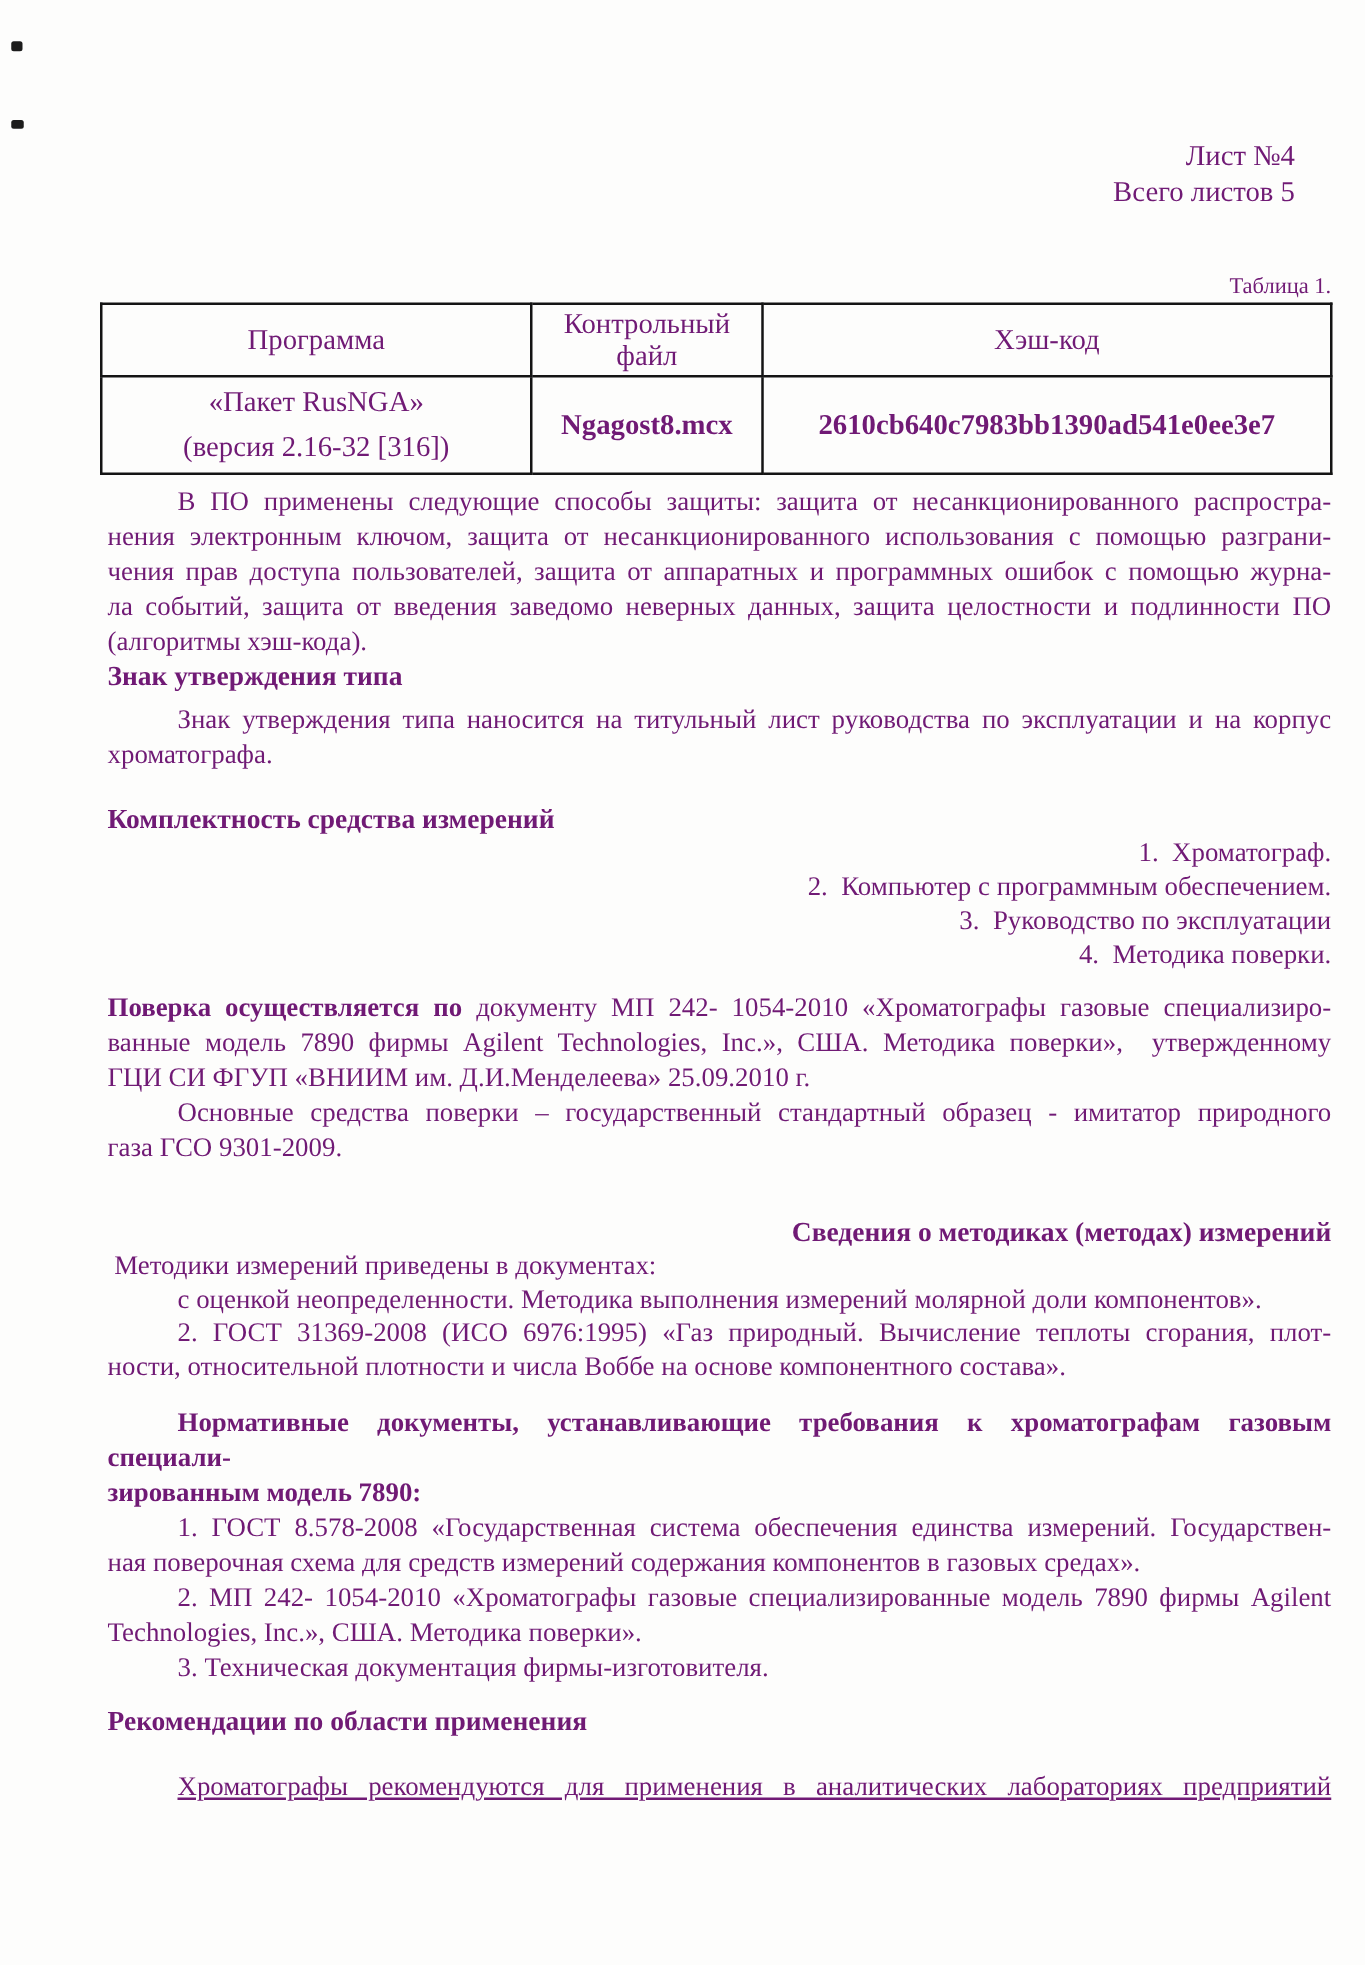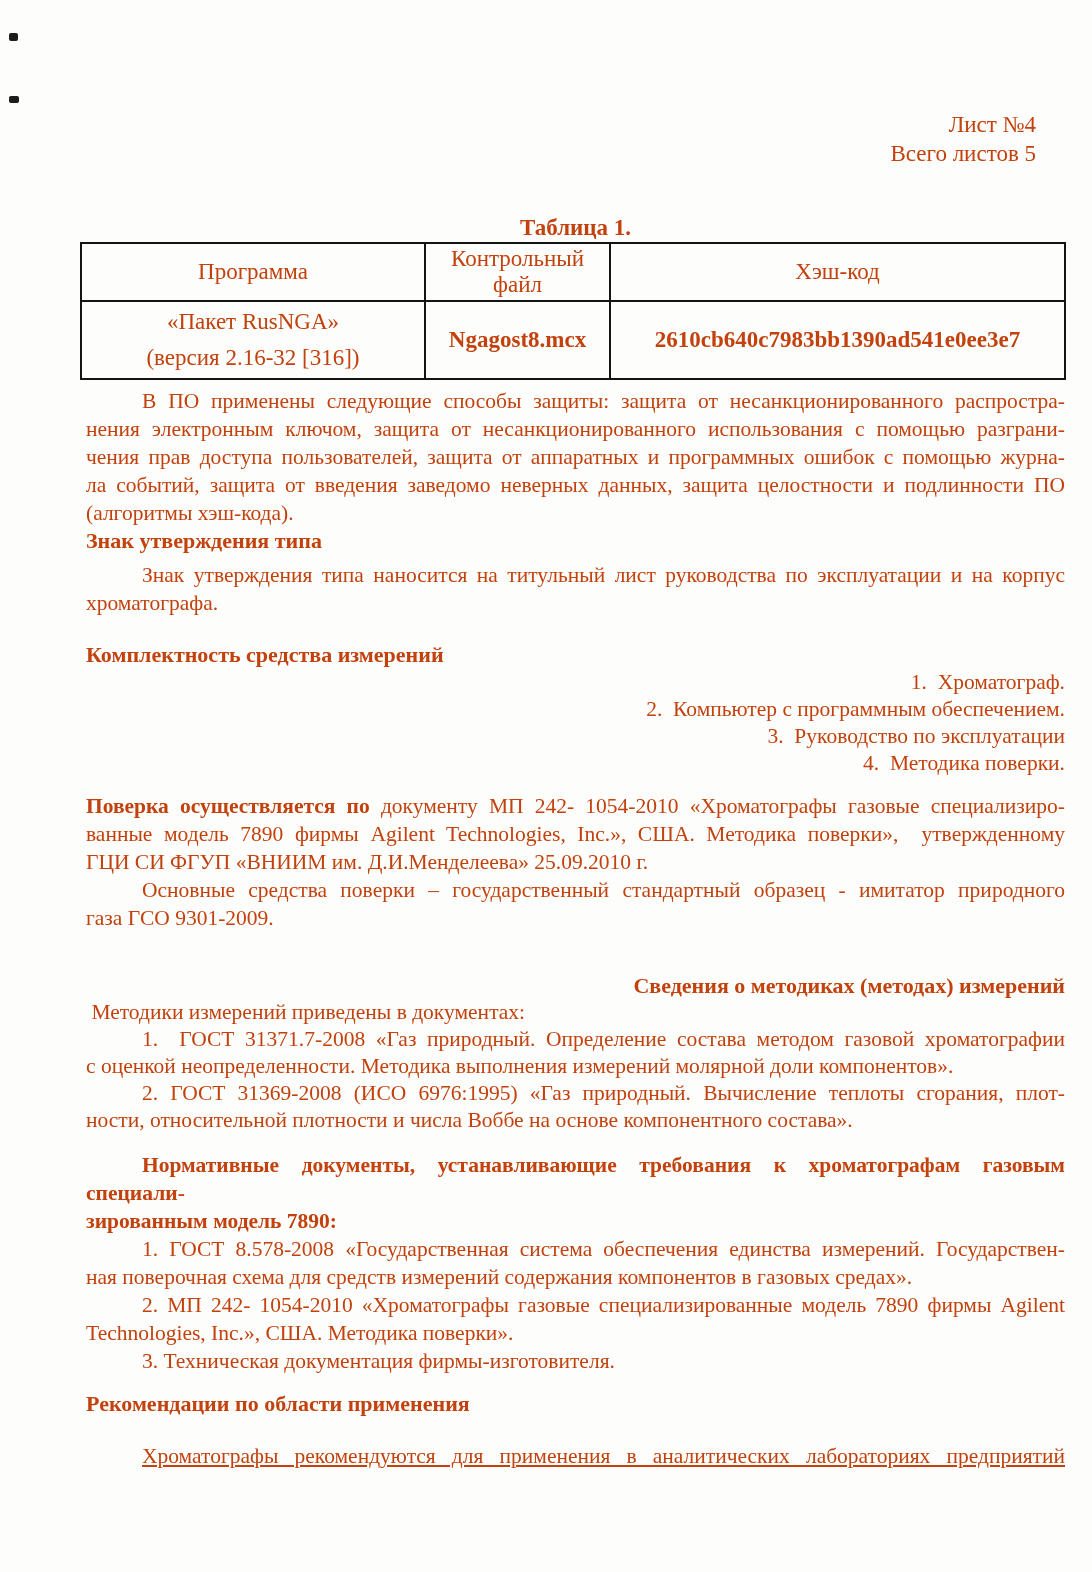--- a/index.html
+++ b/index.html
@@ -1,34 +1,34 @@
 <!DOCTYPE html>
 <html><head>
 <meta charset="utf-8">
 <style>
   html,body { margin:0; padding:0; background:#e8e8e8; }
   .page {
     position:relative;
     width:1092px; height:1572px;
     margin:0 auto;
     background:#fdfdfc;
-    color:#c2410c;
+    color:#701a75;
     font-family:"Liberation Serif", "DejaVu Serif", serif;
     font-size:21.5px; line-height:28px;
     overflow:hidden;
   }
   .content { padding:0 27px 0 86px; }
 
   .speck { position:absolute; background:#1c1c1c; }
   .speck.s1 { left:9px;  top:33px; width:9px; height:8px; border-radius:2px; }
   .speck.s2 { left:9px;  top:96px; width:10px; height:7px; border-radius:2px; }
 
   .page-header { padding-top:110px; padding-right:29px; text-align:right; font-size:23px; line-height:29px; }
 
-  .tcaption { margin-top:46px; text-align:center; font-size:23px; line-height:28px;font-weight:bold; }
+  .tcaption { margin-top:46px; text-align:right; font-size:18px; line-height:28px; }
 
   table.soft { border-collapse:collapse; width:984px; margin-left:-6px; table-layout:fixed; }
   table.soft th, table.soft td {
     border:2px solid #141414;
     text-align:center; vertical-align:middle;
     font-size:23px; padding:2px 4px;
   }
   table.soft th { font-weight:normal; white-space:pre-line; line-height:26px; height:50px; }
   table.soft td { height:64px; }
   td.program { white-space:pre-line; line-height:36px; font-size:22.5px; }
@@ -126,21 +126,20 @@
       <div class="lines indent">
           <div class="ln">Основные средства поверки – государственный стандартный образец - имитатор природного</div>
           <div class="ln last">газа ГСО 9301-2009.</div>
         </div>
     </div>
 
     <div class="methods">
       <div class="h sec-methods-h">Сведения о методиках (методах) измерений</div>
       <div>&nbsp;Методики измерений приведены в документах:</div>
       <div class="lines indent">
-          <div class="ln">1.&nbsp; ГОСТ 31371.7-2008 «Газ природный. Определение состава методом газовой хроматографии</div>
           <div class="ln last">с оценкой неопределенности. Методика выполнения измерений молярной доли компонентов».</div>
         </div>
       <div class="lines indent">
           <div class="ln">2. ГОСТ 31369-2008 (ИСО 6976:1995) «Газ природный. Вычисление теплоты сгорания, плот-</div>
           <div class="ln last">ности, относительной плотности и числа Воббе на основе компонентного состава».</div>
         </div>
     </div>
 
     <div>
       <div class="lines bold indent sec-norm-h" style="text-indent:0">

